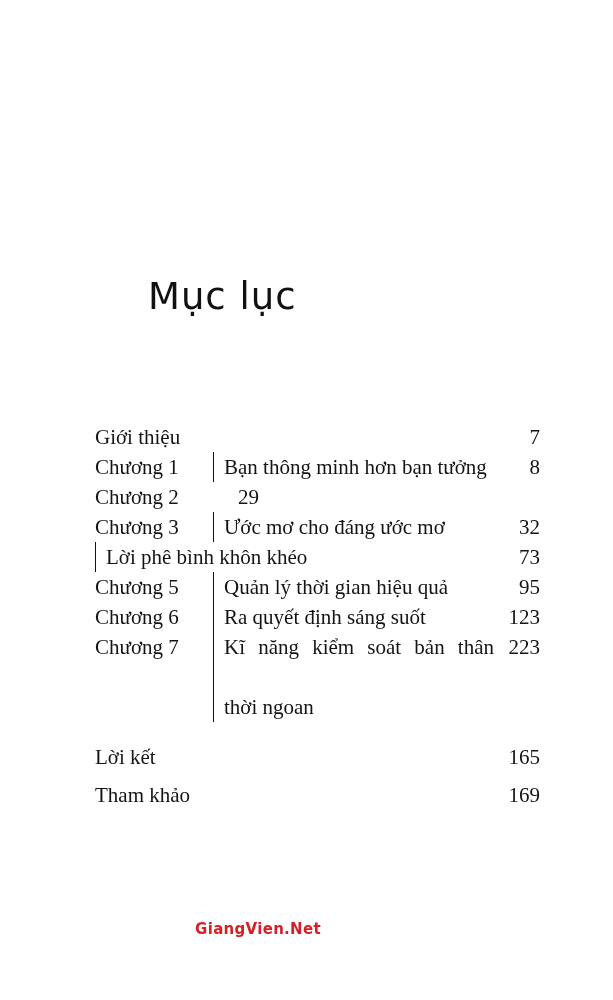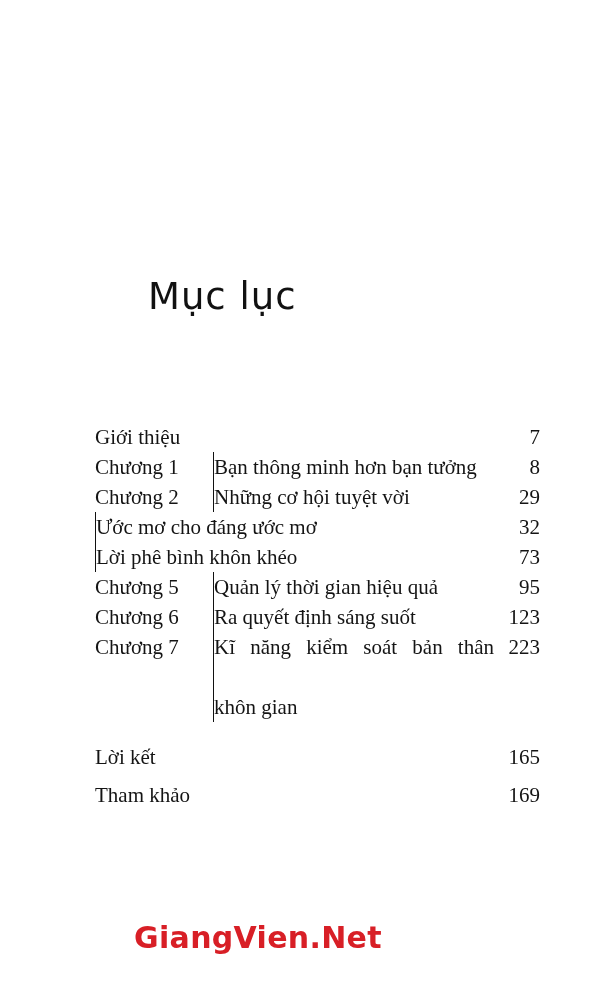--- a/index.html
+++ b/index.html
@@ -50,20 +50,21 @@
   }
 
   .col-label {
     width: 118px;
     flex: 0 0 118px;
     white-space: nowrap;
   }
 
   .col-title {
     flex: 1 1 auto;
+    padding-left: 10px;
     border-left: 1px solid #111;
     min-height: 30px;
     box-sizing: border-box;
   }
 
   .col-title.nobar {
     border-left: 1px solid transparent;
   }
 
   .col-title.justify {
@@ -86,21 +87,21 @@
     height: 12px;
   }
 
   .footer-brand {
     position: absolute;
     left: 0;
     right: 0;
     top: 920px;
     text-align: center;
     font-family: "DejaVu Sans", sans-serif;
-    font-size: 30px;
+    font-size: 15px;
     font-weight: bold;
     color: #d81f26;
     letter-spacing: 0.3px;
   }
 </style>
 </head>
 <body>
 
 <div class="page">
 
@@ -115,25 +116,25 @@
     </div>
 
     <div class="toc-row">
       <span class="col-label">Chương 1</span>
       <span class="col-title">Bạn thông minh hơn bạn tưởng</span>
       <span class="col-page">8</span>
     </div>
 
     <div class="toc-row">
       <span class="col-label">Chương 2</span>
-      <span class="col-title">Những cơ hội tuyệt vời</span>
       <span class="col-page">29</span>
     </div>
 
     <div class="toc-row">
+      <span class="col-label">Chương 3</span>
       <span class="col-title">Ước mơ cho đáng ước mơ</span>
       <span class="col-page">32</span>
     </div>
 
     <div class="toc-row">
       <span class="col-title">Lời phê bình khôn khéo</span>
       <span class="col-page">73</span>
     </div>
 
     <div class="toc-row">
@@ -149,21 +150,21 @@
     </div>
 
     <div class="toc-row">
       <span class="col-label">Chương 7</span>
       <span class="col-title justify">Kĩ năng kiểm soát bản thân</span>
       <span class="col-page">223</span>
     </div>
 
     <div class="toc-row">
       <span class="col-label"></span>
-      <span class="col-title">khôn gian</span>
+      <span class="col-title">thời ngoan</span>
       <span class="col-page"></span>
     </div>
 
     <div class="row-gap"></div>
 
     <div class="toc-row">
       <span class="col-label">Lời kết</span>
       <span class="col-title nobar"></span>
       <span class="col-page">165</span>
     </div>

